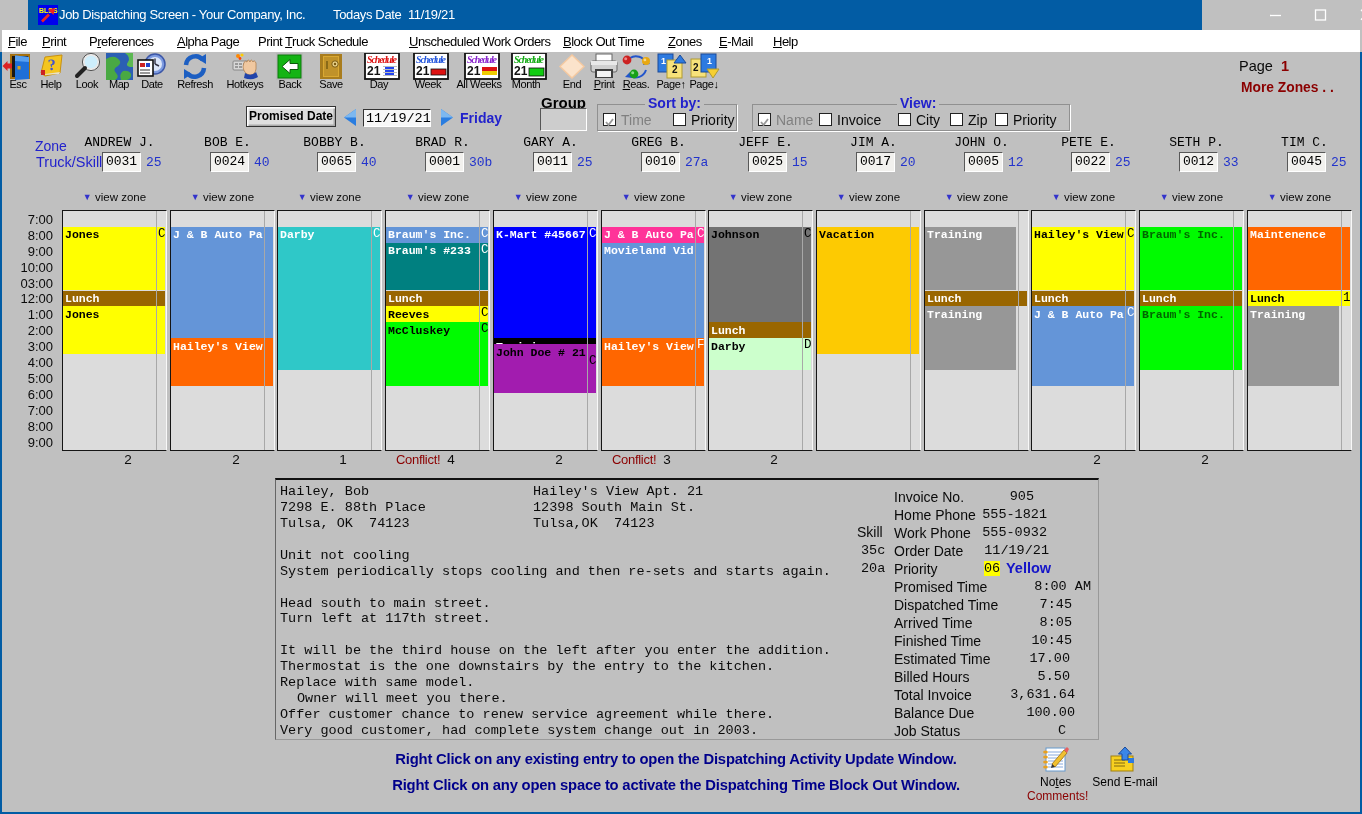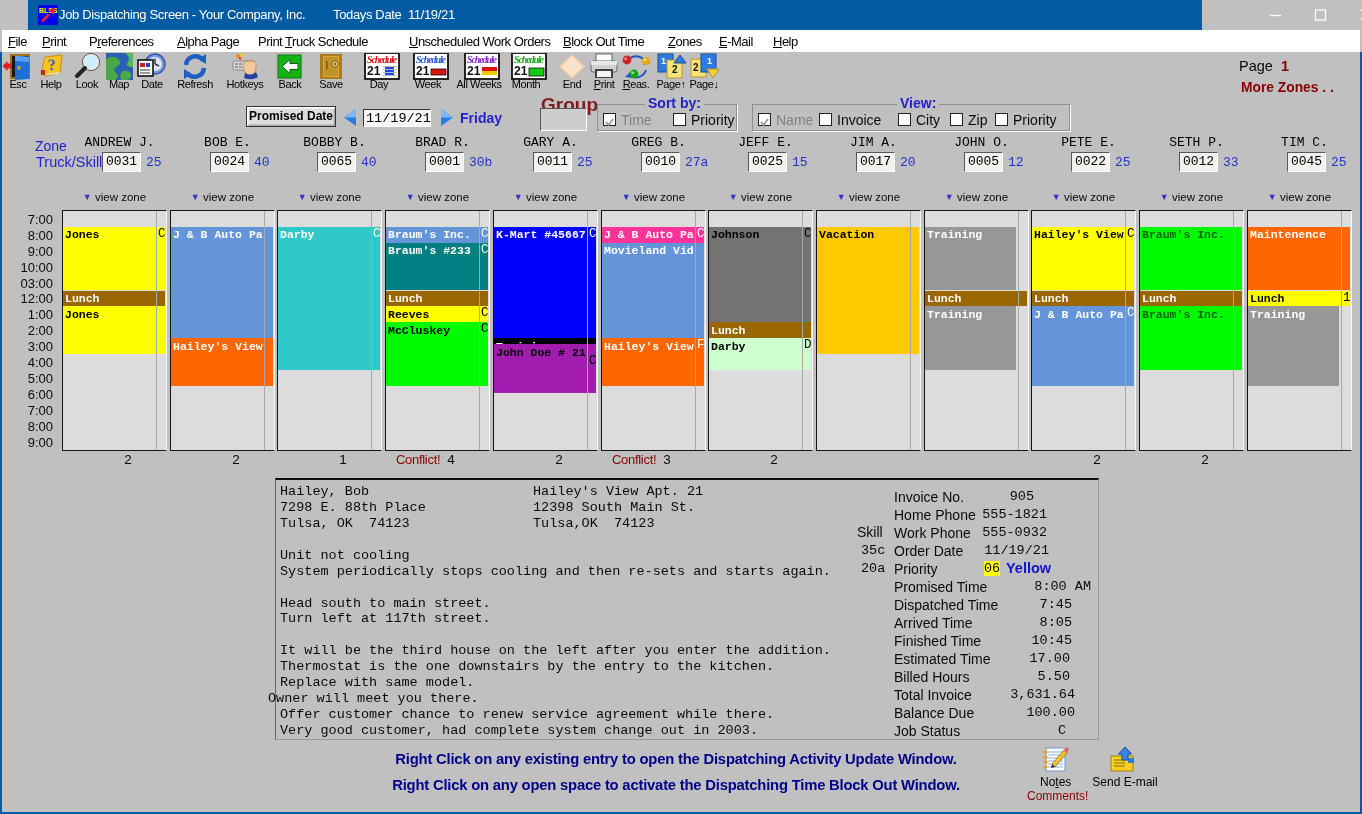--- a/index.html
+++ b/index.html
@@ -263,21 +263,21 @@
       <polygon points="12,0 12,17 0,8.5" fill="#2a7de0"></polygon>
       <polygon points="12,0 12,8.5 0,8.5" fill="#7db8f0"></polygon>
     </svg>
 <div class="abs" style="left:363px;top:109px;width:68px;height:18px;background:#f7f7f7;border-top:1.8px solid #333;border-left:1.8px solid #333;border-bottom:1.5px solid #fff;border-right:1.5px solid #fff"></div>
 <div class="abs mono" style="left:366px;top:110.5px;font-size:13.5px;color:#000">11/19/21</div>
 <svg class="abs" style="left:440px;top:109px" width="13" height="17">
       <polygon points="1,0 1,17 13,8.5" fill="#2a7de0"></polygon>
       <polygon points="1,0 1,8.5 13,8.5" fill="#7db8f0"></polygon>
     </svg>
 <div class="abs" style="left:460px;top:110px;font-size:14px;font-weight:bold;color:#2222cc">Friday</div>
-<div class="abs" style="left:541px;top:94px;font-size:19px;font-weight:bold;color:#7f1d1d">Group</div>
+<div class="abs" style="left:541px;top:94px;font-size:15px;font-weight:bold;color:#000000">Group</div>
 <div class="abs" style="left:540px;top:108px;width:47px;height:23px;background:#cdcdcd;border-top:1.8px solid #555;border-left:1.8px solid #555;border-bottom:1.5px solid #fff;border-right:1.5px solid #fff"></div>
 <div class="grp" style="left:597px;width:140px"></div>
 <div class="grptitle" style="left:645px">Sort by:</div>
 <div class="cb" style="left:603px;top:113px"><svg width="11" height="11">
         <path d="M2 5 L4.5 8 L9 2" stroke="#999" stroke-width="1.8" fill="none"></path>
       </svg></div>
 <div class="cblab" style="left:621px;top:112px;color:#808080">Time</div>
 <div class="cb" style="left:673px;top:113px"></div>
 <div class="cblab" style="left:691px;top:112px">Priority</div>
 <div class="grp" style="left:752px;width:318px"></div>
@@ -524,21 +524,21 @@
 <div class="dtxt" style="left:280px;top:484.0px">Hailey, Bob</div>
 <div class="dtxt" style="left:280px;top:499.9px">7298 E. 88th Place</div>
 <div class="dtxt" style="left:280px;top:515.9px">Tulsa, OK  74123</div>
 <div class="dtxt" style="left:280px;top:547.7px">Unit not cooling</div>
 <div class="dtxt" style="left:280px;top:563.6px">System periodically stops cooling and then re-sets and starts again.</div>
 <div class="dtxt" style="left:280px;top:595.5px">Head south to main street.</div>
 <div class="dtxt" style="left:280px;top:611.4px">Turn left at 117th street.</div>
 <div class="dtxt" style="left:280px;top:643.3px">It will be the third house on the left after you enter the addition.</div>
 <div class="dtxt" style="left:280px;top:659.2px">Thermostat is the one downstairs by the entry to the kitchen.</div>
 <div class="dtxt" style="left:280px;top:675.2px">Replace with same model.</div>
-<div class="dtxt" style="left:268px;top:691.1px">Owner will meet you there.</div>
+<div class="dtxt" style="left:297px;top:691.1px">Owner will meet you there.</div>
 <div class="dtxt" style="left:280px;top:707.0px">Offer customer chance to renew service agreement while there.</div>
 <div class="dtxt" style="left:280px;top:723.0px">Very good customer, had complete system change out in 2003.</div>
 <div class="dtxt" style="left:533px;top:484.0px">Hailey's View Apt. 21</div>
 <div class="dtxt" style="left:533px;top:499.9px">12398 South Main St.</div>
 <div class="dtxt" style="left:533px;top:515.9px">Tulsa,OK  74123</div>
 <div class="abs" style="left:857px;top:524px;font-size:14px;color:#0a0a0a">Skill</div>
 <div class="dtxt" style="left:861px;top:543px">35c</div>
 <div class="dtxt" style="left:861px;top:561px">20a</div>
 <div class="rlab" style="top:488.5px">Invoice No.</div>
 <div class="rval" style="left:834px;top:488.5px;width:200px;text-align:right">905</div>

